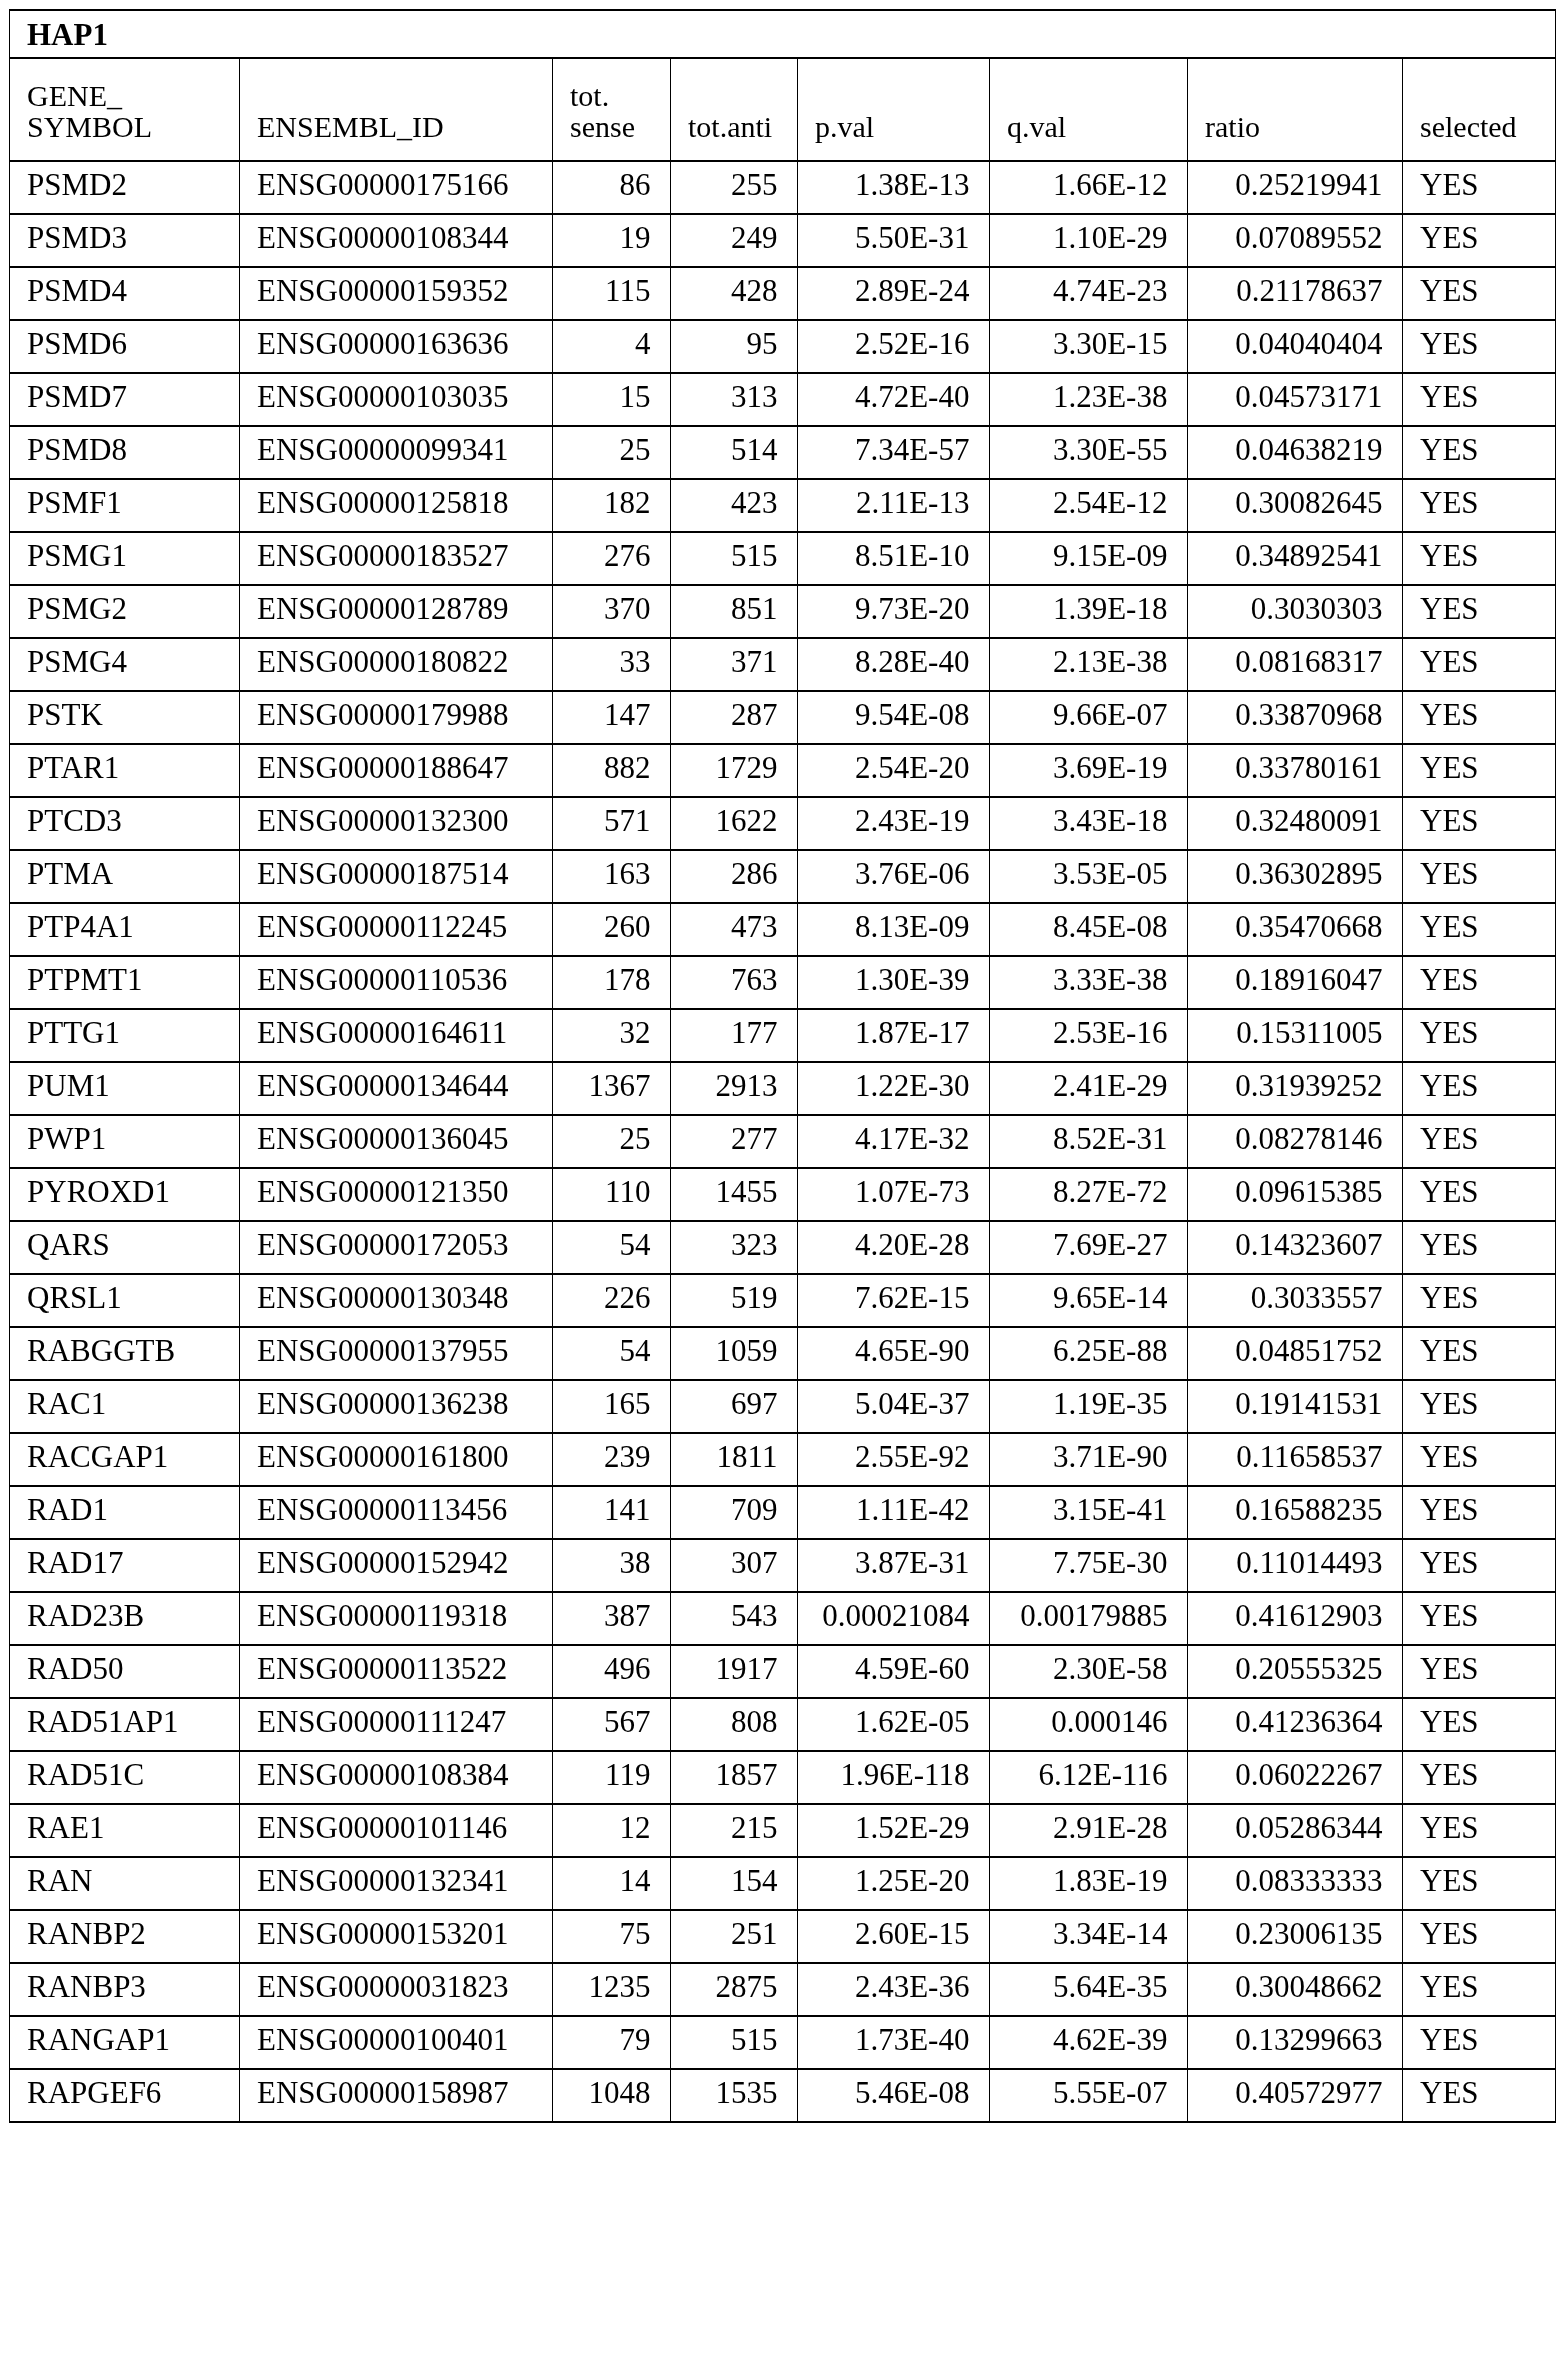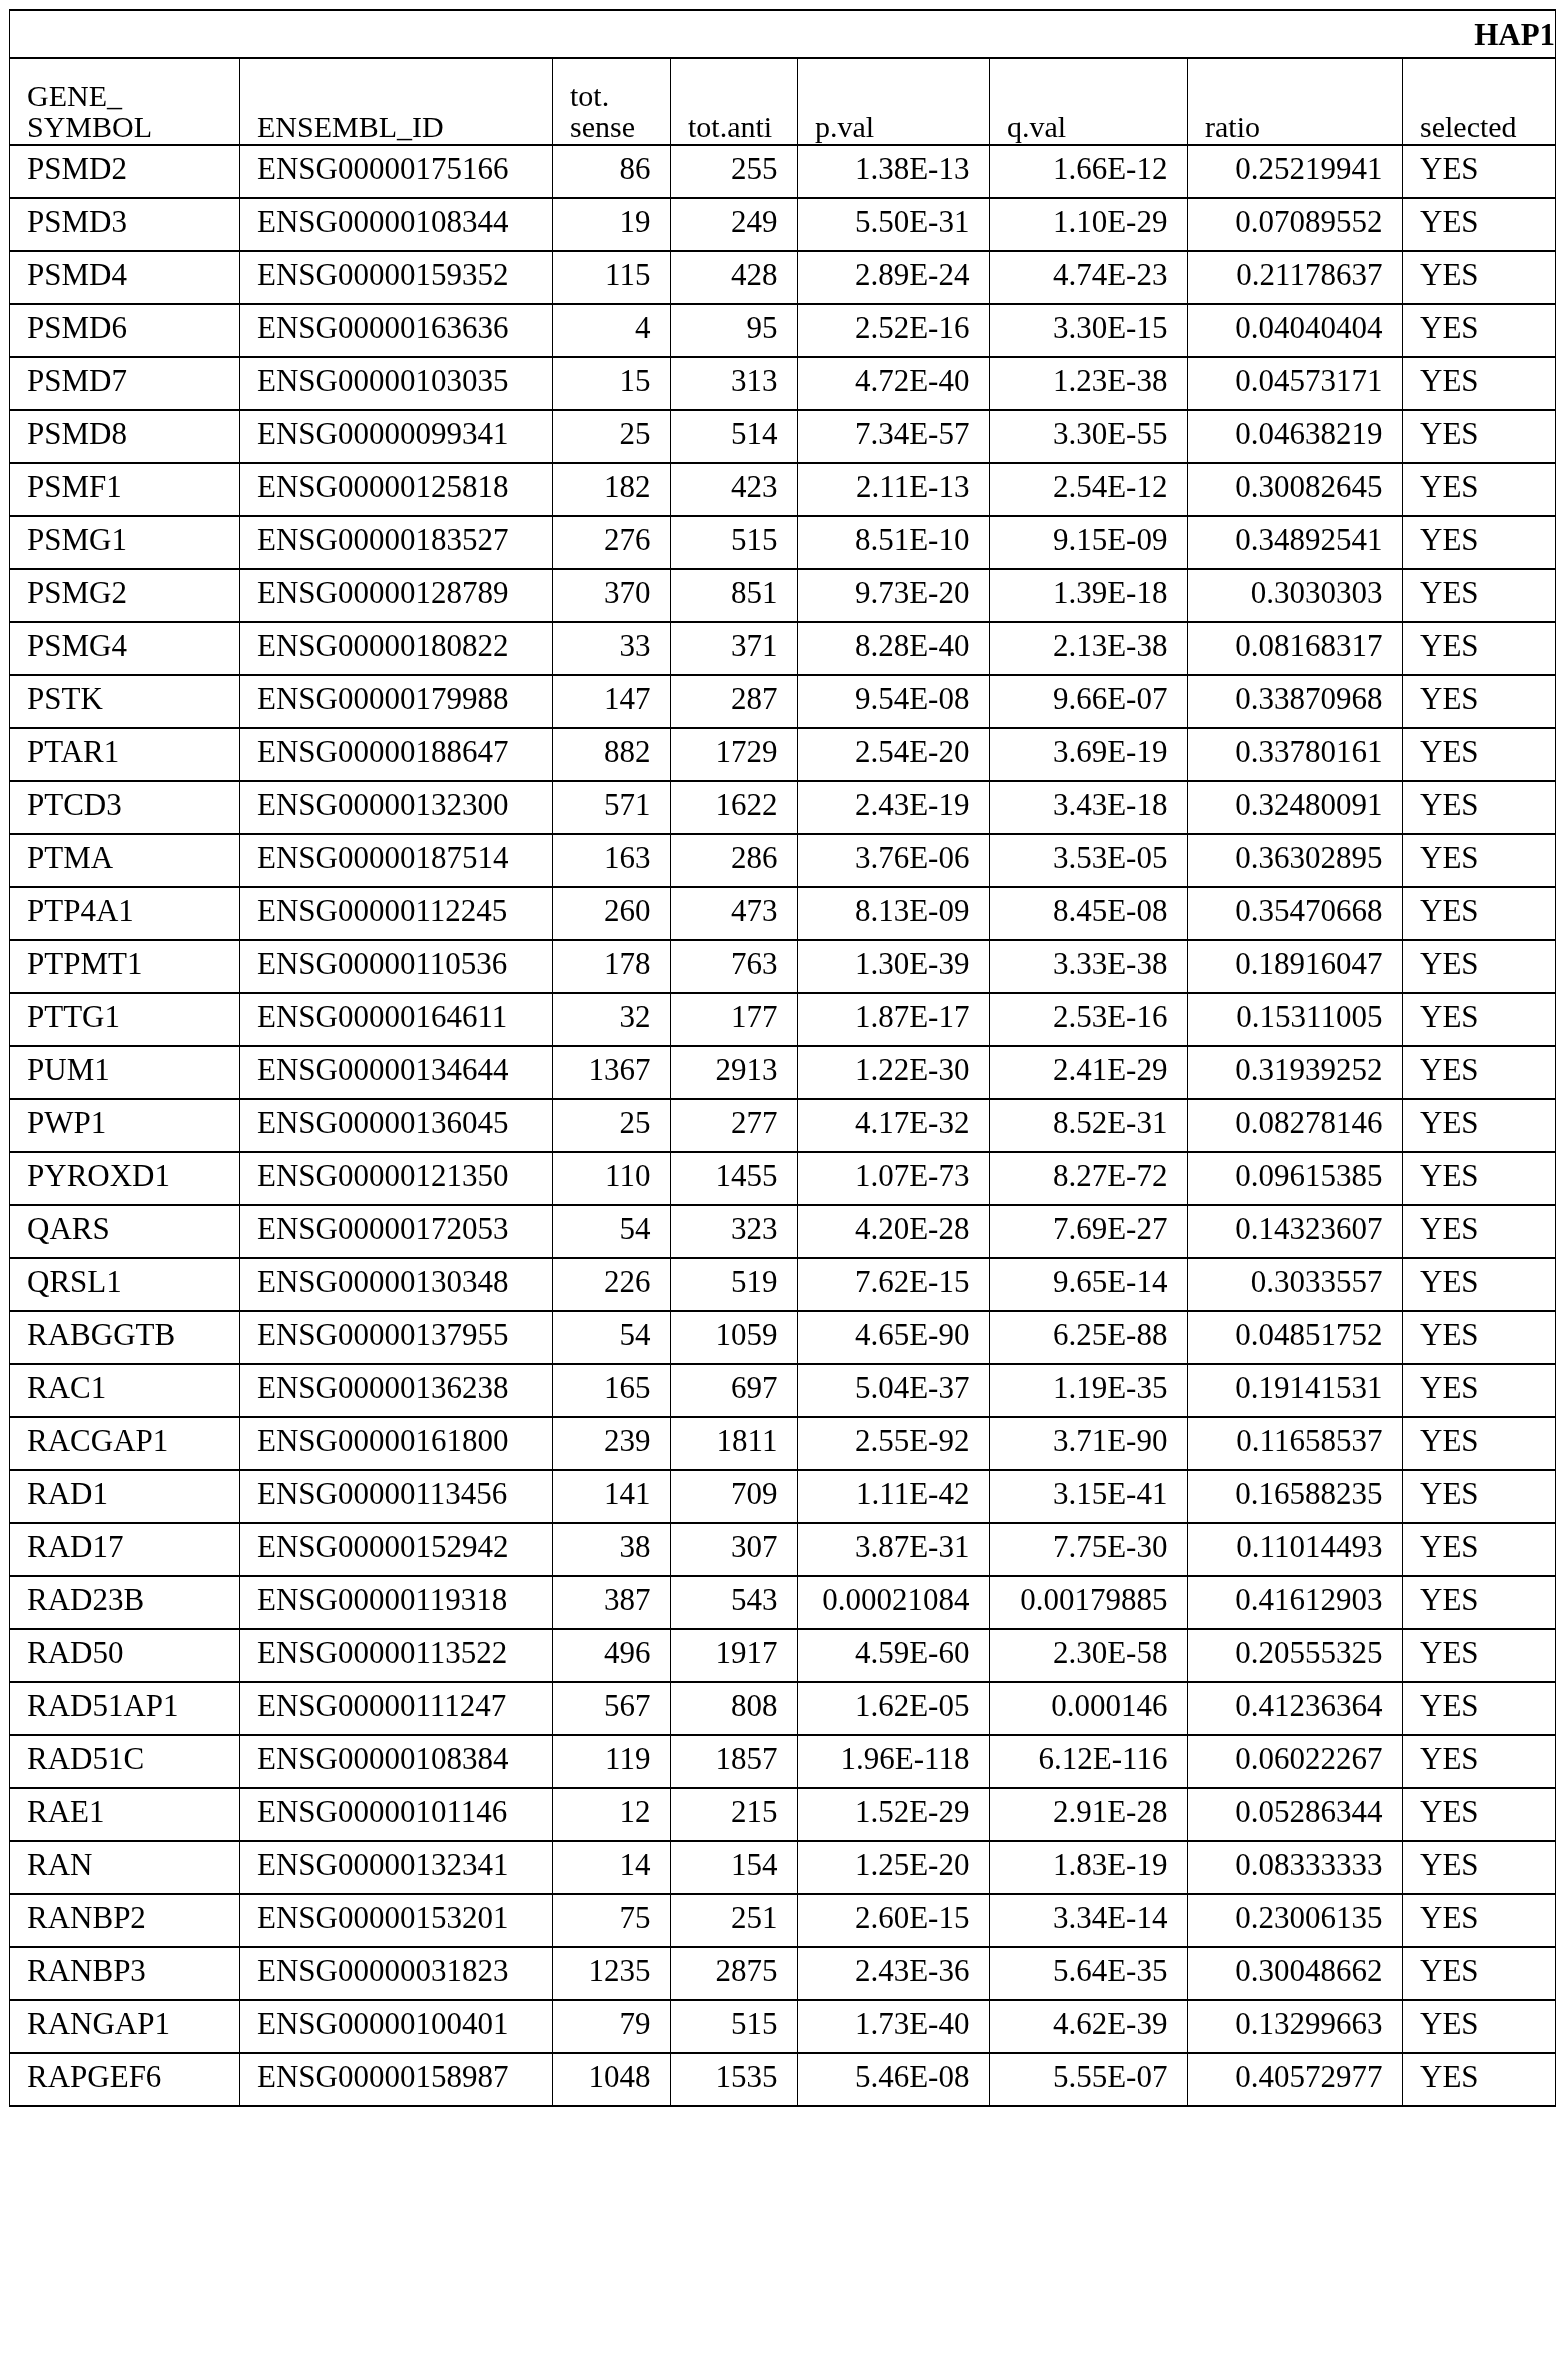--- a/index.html
+++ b/index.html
@@ -32,30 +32,30 @@
     border-top: 2.4px solid #000;
     border-bottom: 2.4px solid #000;
     padding: 0;
     overflow: hidden;
     white-space: nowrap;
   }
   .title-row td {
     height: 46px;
     font-weight: bold;
     font-size: 31px;
-    text-align: right;
+    text-align: left;
     vertical-align: middle;
     padding-left: 17px;
   }
   .header-row th {
     height: 83px;
     font-weight: normal;
     text-align: left;
     vertical-align: bottom;
-    padding: 0 0 2px 17px;
+    padding: 0 0 18px 17px;
     font-size: 30px;
     line-height: 31px;
     white-space: normal;
   }
   .data-row td {
     height: 53px;
     vertical-align: top;
     padding-top: 7.3px;
     box-sizing: border-box;
     font-size: 31px;

